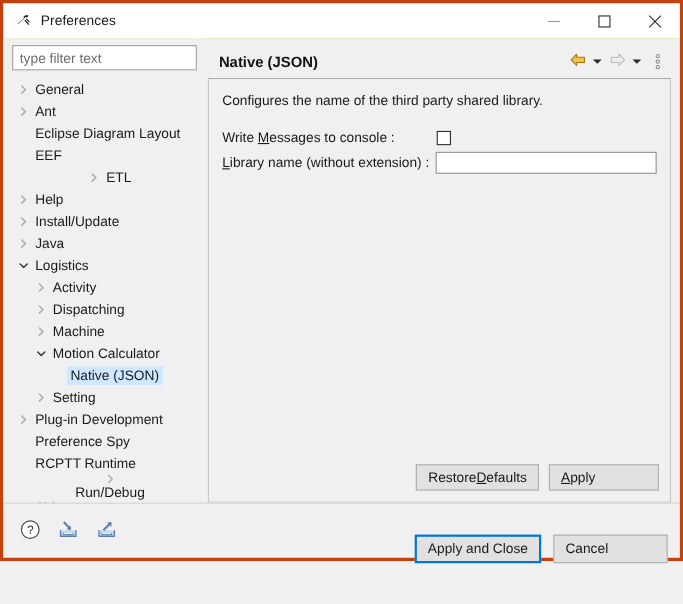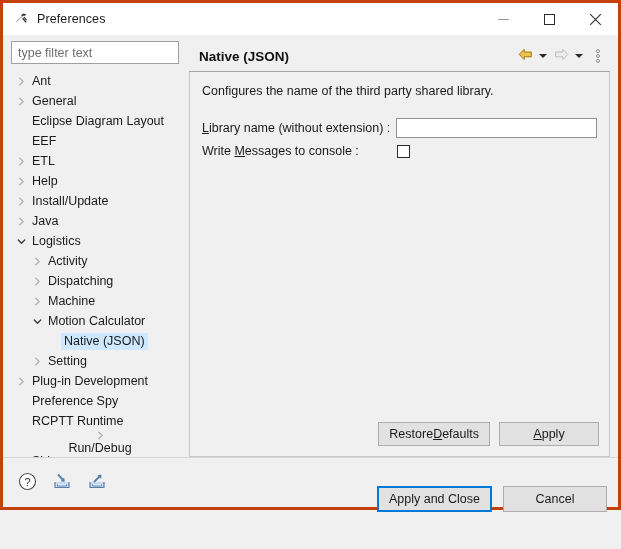--- a/index.html
+++ b/index.html
@@ -303,21 +303,21 @@
     min-width: 88px;
     height: 24px;
     box-sizing: border-box;
     background: #e1e1e1;
     border: 1px solid #adadad;
     font-family: "Liberation Sans", sans-serif;
     font-size: 12.5px;
     color: #1a1a1a;
     display: inline-flex;
     align-items: center;
-    justify-content: center;
+    justify-content: flex-start;
     padding: 0 10px;
     cursor: default;
     margin-top: 32px;
   }
   .btn.wide { min-width: 100px; }
 
   
   .footer {
     height: 50px;
     min-height: 50px;
@@ -385,39 +385,39 @@
       <div class="filter-wrap">
         <input class="filter-input" type="text" placeholder="type filter text" style="">
       </div>
       <div class="tree" id="tree">
           <div class="tree-row" style="padding-left: 10px;">
             <span class="twisty">
               <svg width="9" height="9" viewBox="0 0 9 9">
                 <path d="M2.8 1.3 L6.1 4.5 L2.8 7.7" fill="none" stroke="#b0b0b0" stroke-width="1.4" stroke-linecap="round" stroke-linejoin="round"></path>
               </svg>
             </span>
+            <span class="tree-label">General</span>
+          </div>
+          <div class="tree-row" style="padding-left: 10px;">
+            <span class="twisty">
+              <svg width="9" height="9" viewBox="0 0 9 9">
+                <path d="M2.8 1.3 L6.1 4.5 L2.8 7.7" fill="none" stroke="#b0b0b0" stroke-width="1.4" stroke-linecap="round" stroke-linejoin="round"></path>
+              </svg>
+            </span>
             <span class="tree-label">Ant</span>
-          </div>
-          <div class="tree-row" style="padding-left: 10px;">
-            <span class="twisty">
-              <svg width="9" height="9" viewBox="0 0 9 9">
-                <path d="M2.8 1.3 L6.1 4.5 L2.8 7.7" fill="none" stroke="#b0b0b0" stroke-width="1.4" stroke-linecap="round" stroke-linejoin="round"></path>
-              </svg>
-            </span>
-            <span class="tree-label">General</span>
           </div>
           <div class="tree-row" style="padding-left: 10px;">
             <span class="twisty"></span>
             <span class="tree-label">Eclipse Diagram Layout</span>
           </div>
           <div class="tree-row" style="padding-left: 10px;">
             <span class="twisty"></span>
             <span class="tree-label">EEF</span>
           </div>
-          <div class="tree-row" style="padding-left: 10px;">
+          <div class="tree-row" style="padding-left: 10px; justify-content: center;">
             <span class="twisty">
               <svg width="9" height="9" viewBox="0 0 9 9">
                 <path d="M2.8 1.3 L6.1 4.5 L2.8 7.7" fill="none" stroke="#b0b0b0" stroke-width="1.4" stroke-linecap="round" stroke-linejoin="round"></path>
               </svg>
             </span>
             <span class="tree-label">ETL</span>
           </div>
           <div class="tree-row" style="padding-left: 10px;">
             <span class="twisty">
               <svg width="9" height="9" viewBox="0 0 9 9">
@@ -570,27 +570,27 @@
         </div>
       </div>
 
       <div class="header-rule"></div>
 
       <div class="content-box">
 
         <div class="desc">Configures the name of the third party shared library.</div>
 
         <div class="form-row">
+          <span class="form-label"><span>Write </span><span class="mn">M</span><span>essages to console :</span></span>
+          <span class="checkbox"></span>
+        </div>
+
+        <div class="form-row">
           <span class="form-label"><span></span><span class="mn">L</span><span>ibrary name (without extension) :</span></span>
           <input class="text-input" type="text" value="" style="">
-        </div>
-
-        <div class="form-row">
-          <span class="form-label"><span>Write </span><span class="mn">M</span><span>essages to console :</span></span>
-          <span class="checkbox"></span>
         </div>
 
         <div class="spacer"></div>
 
         <div class="page-buttons">
           <div class="btn wide">
               <span>Restore </span>
               <span class="mn">D</span>
               <span>efaults</span>
             </div>

